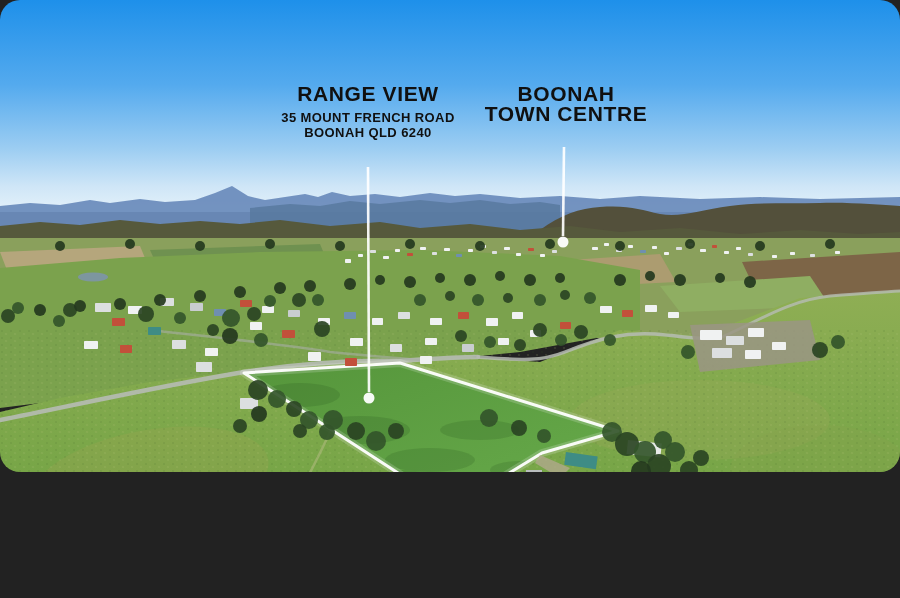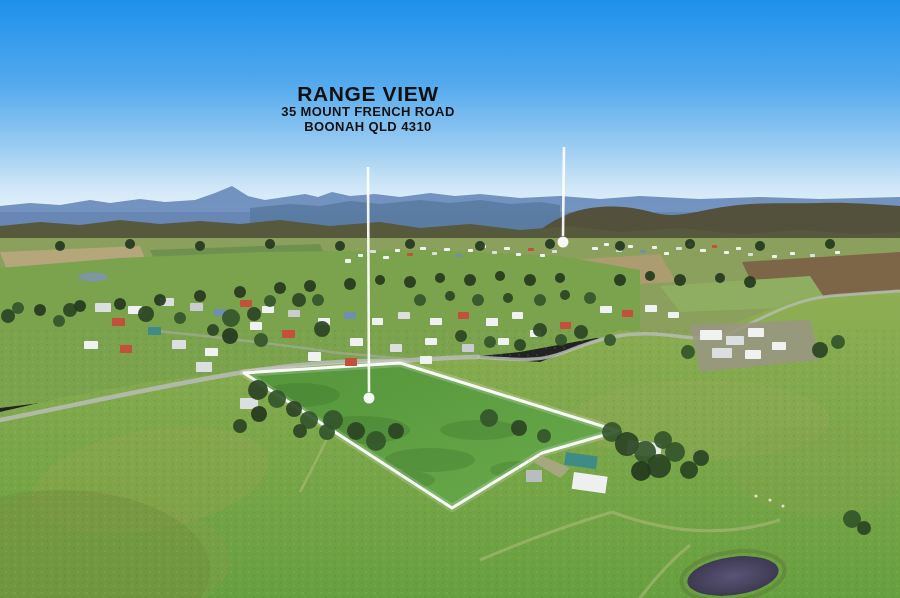--- a/index.html
+++ b/index.html
@@ -1,22 +1,22 @@
 <!DOCTYPE html>
 <html style="--anno-color: #101010; --marker-line: #ffffff;"><head>
 <meta charset="utf-8">
 <style>
   html,body{margin:0;padding:0;background:#222;}
-  .stage{position:relative;width:900px;height:598px;overflow:hidden;
-         font-family:"Liberation Sans",sans-serif;}
+  .stage{position:relative;width:900px;height:472px;overflow:hidden;
+         font-family:"Liberation Sans",sans-serif;border-radius:20px;}
   .stage svg{position:absolute;left:0;top:0;}
   .anno{position:absolute;transform:translateX(-50%);text-align:center;
         color:var(--anno-color,#101010);white-space:nowrap;}
   .anno .title{font-size:21px;font-weight:bold;line-height:20px;letter-spacing:0.6px;}
-  .anno .sub{font-size:13px;font-weight:bold;line-height:15px;letter-spacing:0.4px;}
+  .anno .sub{font-size:13px;font-weight:bold;line-height:15px;letter-spacing:0.4px;margin-top:6px;}
 </style>
 </head>
 <body>
 
 <div class="stage">
 
 <svg width="900" height="598" viewBox="0 0 900 598">
   <defs>
     <linearGradient id="skyGrad" x1="0" y1="0" x2="0" y2="1">
       <stop offset="0%" stop-color="#1e90ea"></stop>
@@ -311,20 +311,24 @@
     <circle cx="563" cy="242" r="5.5" style="fill:var(--marker-line,#fff)" opacity="0.95"></circle>
   </g>
 </svg>
 
 <div class="anno" style="left:368px;top:84px;">
   <div class="title">
     <div>RANGE VIEW</div>
   </div>
   <div class="sub">
     <div>35 MOUNT FRENCH ROAD</div>
-    <div>BOONAH QLD 4310</div>
+    <div>BOONAH QLD 6240</div>
   </div>
 </div>
 
 <div class="anno" style="left:566px;top:84px;">
+  <div class="title">
+    <div>BOONAH</div>
+    <div>TOWN CENTRE</div>
+  </div>
 </div>
 
 </div>
 
 </body></html>

